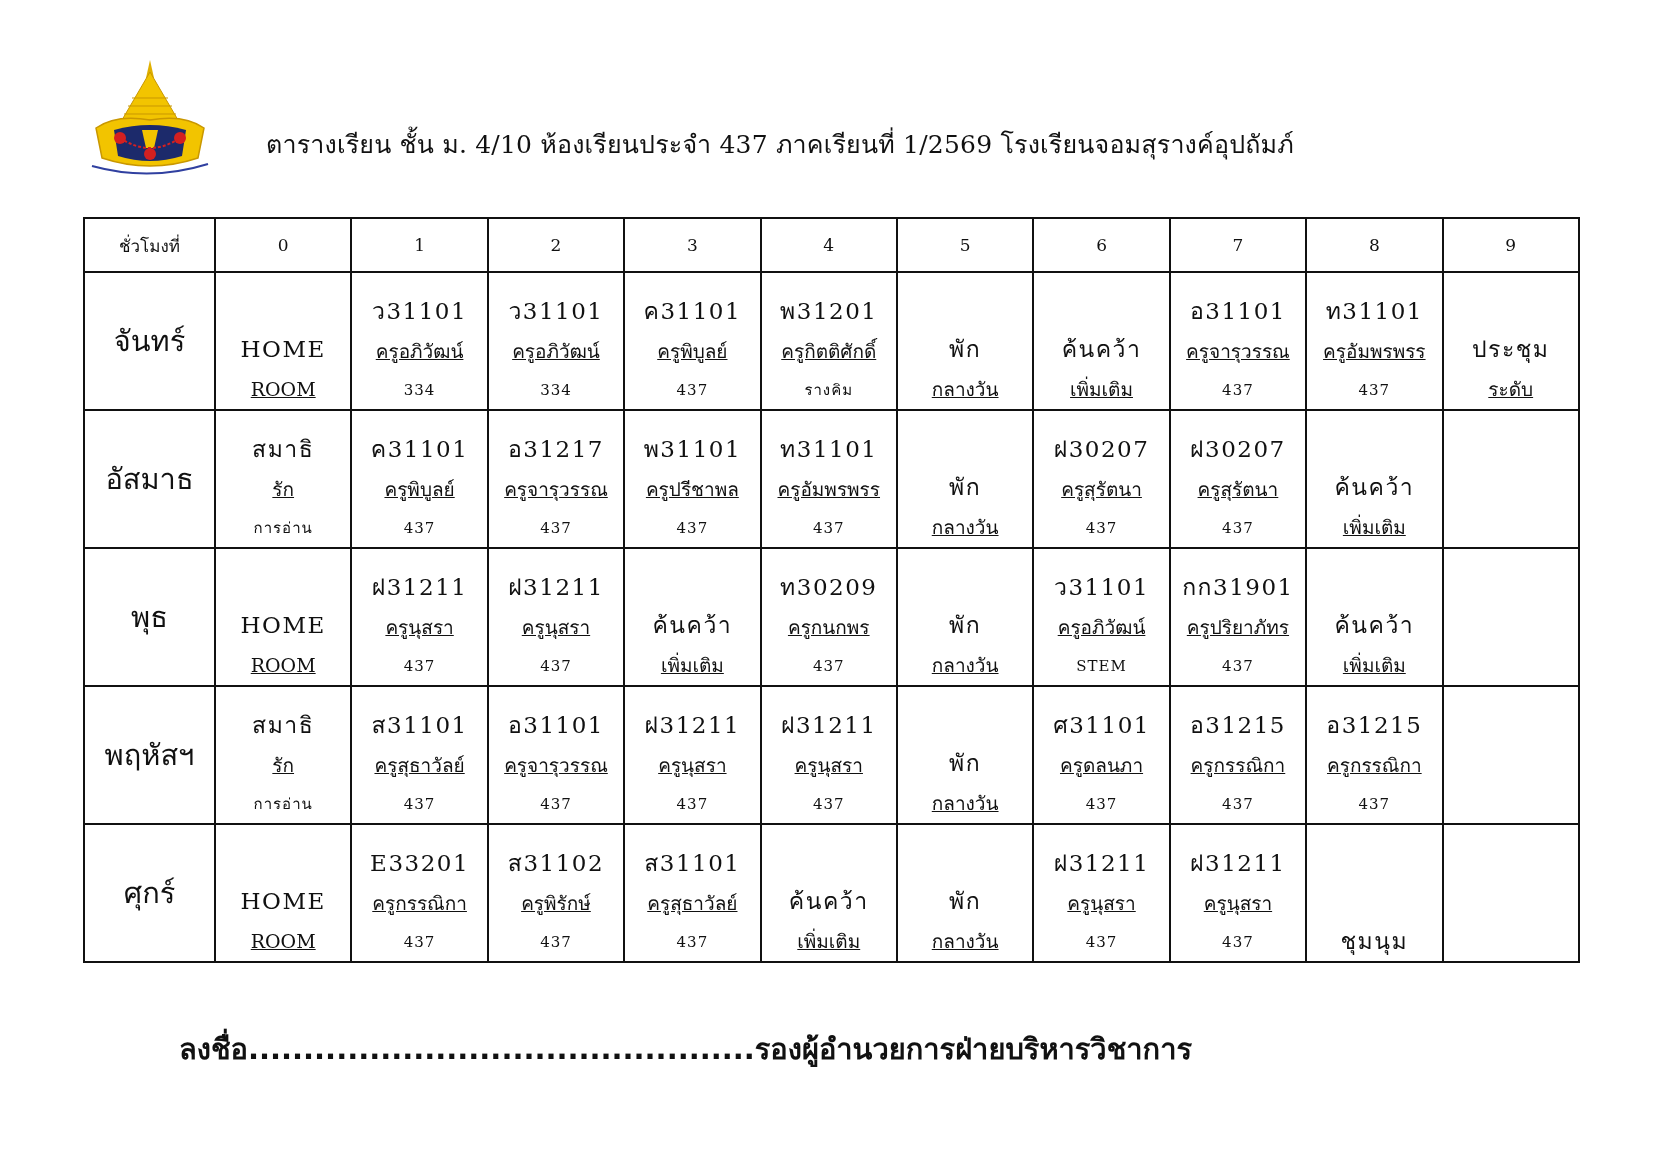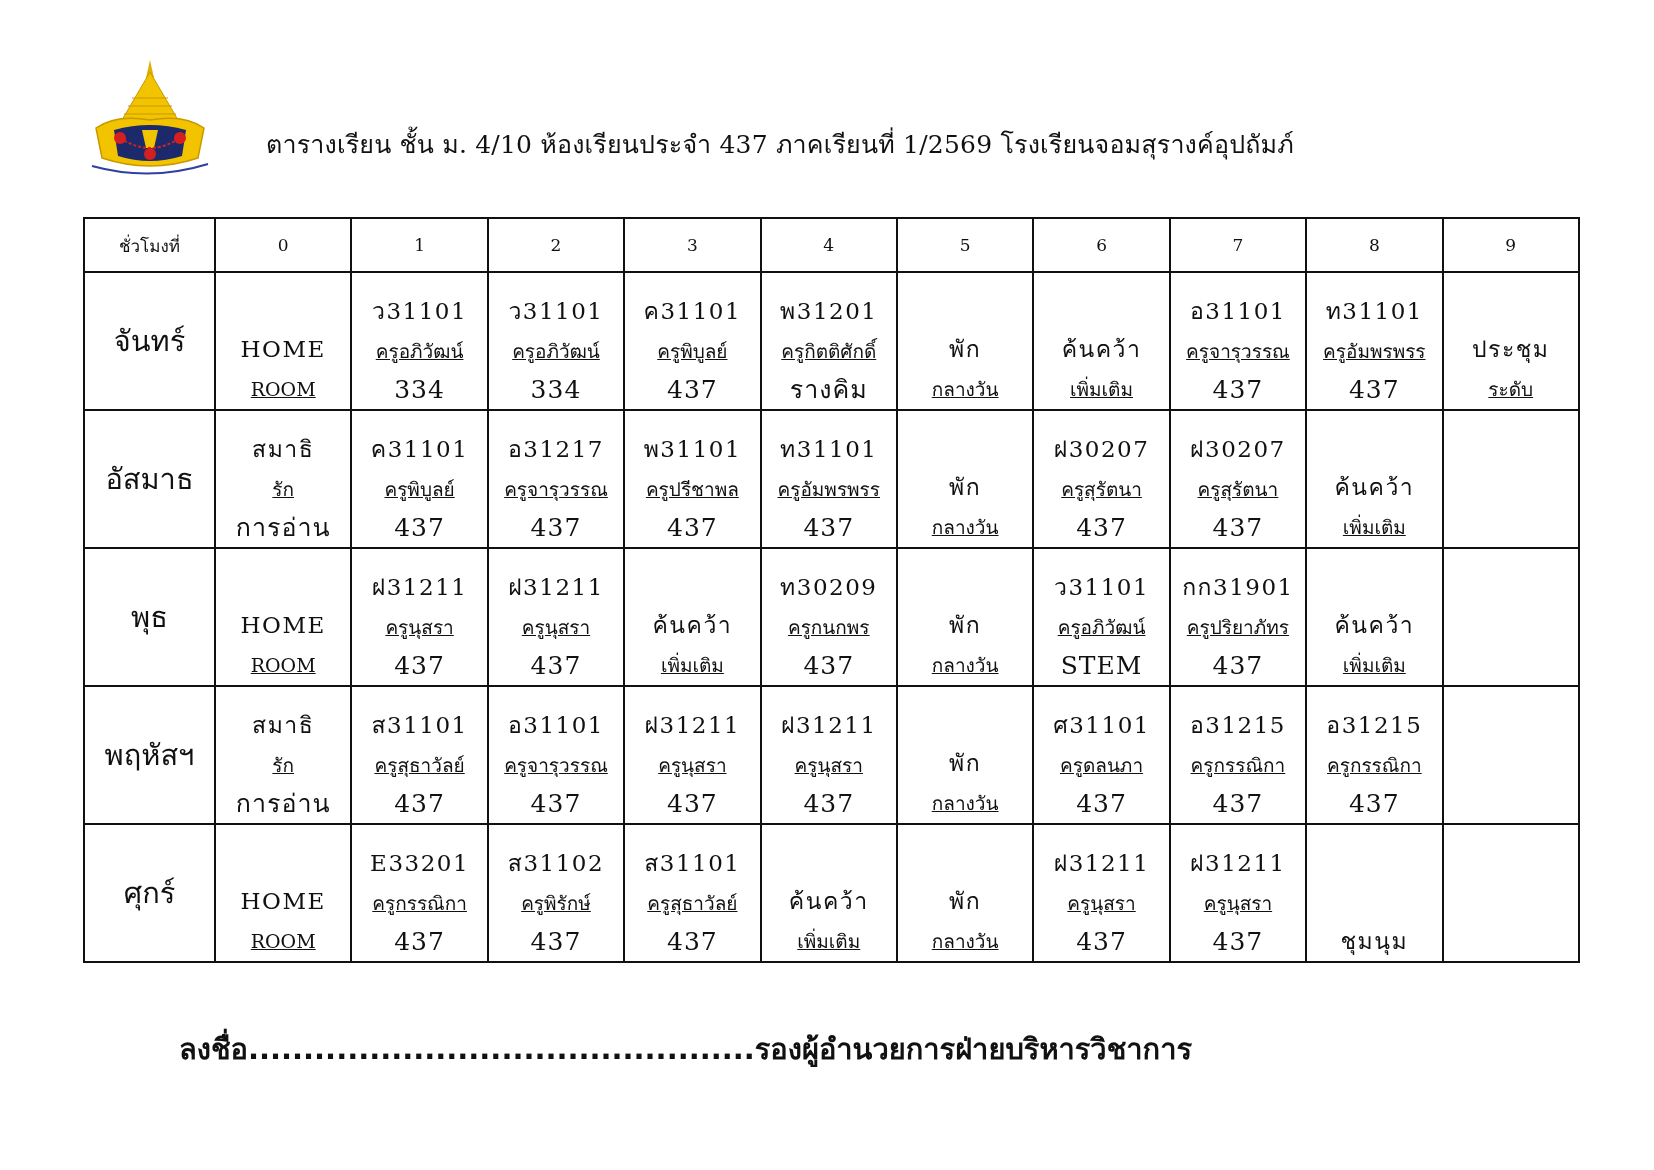--- a/index.html
+++ b/index.html
@@ -11,21 +11,21 @@
   table.sched col.c-day { width:131px; }
   table.sched col.c-slot { width:136.4px; }
   tr.hdr td { height:52px; font-size:17px; }
   tr.time td { height:52px; font-size:17px; letter-spacing:0.3px; }
   .hdrlbl { font-family:"DejaVu Sans", sans-serif; font-weight:bold; font-size:19px; }
   tr.day td { height:136px; }
   .dayname { font-family:"DejaVu Sans", sans-serif; font-weight:bold; font-size:29px; }
   .cell { display:flex; flex-direction:column; align-items:center; justify-content:flex-end; height:136px; padding-top:4px; box-sizing:border-box; }
   .l1 { font-size:23px; line-height:40px; letter-spacing:1.5px; white-space:nowrap; }
   .l2 { font-size:19px; line-height:40px; white-space:nowrap;text-decoration:underline; }
-  .l3 { font-size:25px; line-height:38px; letter-spacing:1px; white-space:nowrap; }
+  .l3 { font-size:15px; line-height:38px; letter-spacing:1px; white-space:nowrap; }
   .sign { position:absolute; left:0; width:1371px; top:1026px; text-align:center; font-family:"DejaVu Sans", sans-serif; font-weight:bold; font-size:29px; white-space:nowrap; }
 </style>
 </head>
 <body>
 
 <div class="logo">
   <svg width="128" height="124" viewBox="0 0 128 124">
     <polygon points="64,2 68,20 60,20" fill="#e0b000"></polygon>
     <polygon points="64,14 92,62 36,62" fill="#f2c400" stroke="#c99700" stroke-width="1"></polygon>
     <line x1="46" y1="40" x2="82" y2="40" stroke="#c99700" stroke-width="1"></line>

